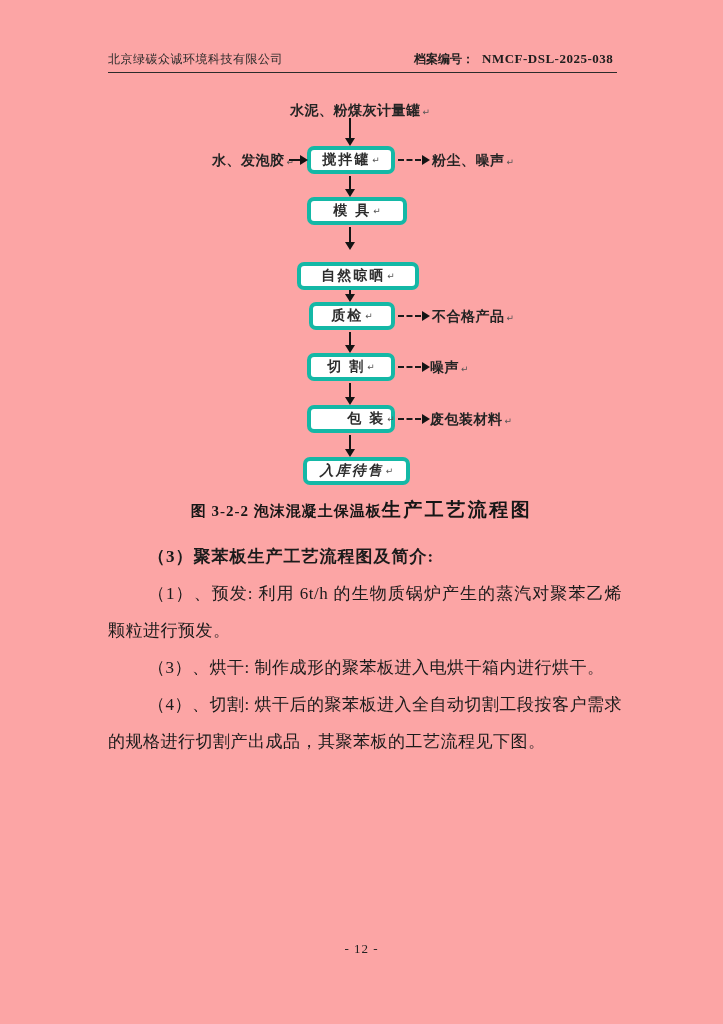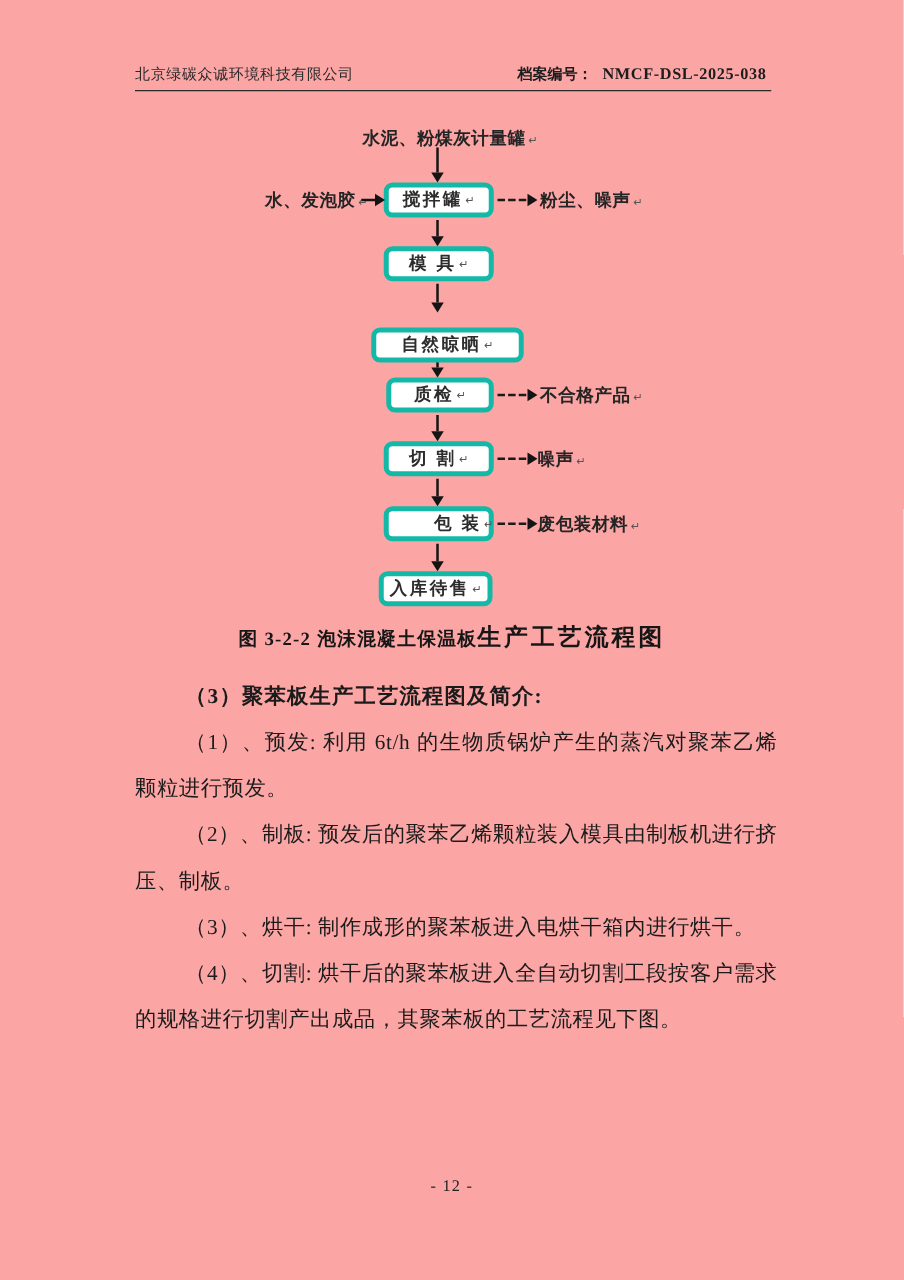--- a/index.html
+++ b/index.html
@@ -102,41 +102,41 @@
     <div class="varrow" style="left:349px; top:227px; height:15px;"></div>
     <div class="varrow" style="left:349px; top:280px; height:14px;"></div>
     <div class="varrow" style="left:349px; top:332px; height:13px;"></div>
     <div class="varrow" style="left:349px; top:383px; height:14px;"></div>
     <div class="varrow" style="left:349px; top:435px; height:14px;"></div>
 
     <div class="fc-box" style="left:307px; top:146px; width:88px;">
       <span>搅拌罐</span>
         <span class="ret">↵</span>
     </div>
-    <div class="fc-box" style="left:307px; top:197px; width:88px;">
+    <div class="fc-box" style="left:307px; top:197px; width:100px;">
       <span>模 具</span>
         <span class="ret">↵</span>
     </div>
     <div class="fc-box" style="left:297px; top:262px; width:122px;">
       <span>自然晾晒</span>
         <span class="ret">↵</span>
     </div>
     <div class="fc-box" style="left:309px; top:302px; width:86px;">
       <span>质检</span>
         <span class="ret">↵</span>
     </div>
     <div class="fc-box" style="left:307px; top:353px; width:88px;">
       <span>切 割</span>
         <span class="ret">↵</span>
     </div>
     <div class="fc-box" style="left:307px; top:405px; width:88px;padding-left:40px;">
       <span>包 装</span>
         <span class="ret">↵</span>
     </div>
-    <div class="fc-box" style="left:303px; top:457px; width:91px;">
+    <div class="fc-box" style="left:303px; top:457px; width:107px;font-style:italic;">
       <span>入库待售</span>
         <span class="ret">↵</span>
     </div>
 
     <div class="fc-label" style="left:212px; top:150px;">
       <span>水、发泡胶</span><span class="ret">↵</span>
     </div>
     <div class="harrow-solid" style="left:289px; top:159px; width:11px;"></div>
 
     <div class="harrow-dash" style="left:398px; top:159px; width:23px;"></div>
@@ -160,20 +160,19 @@
     </div>
   </div>
 
   <div class="caption">
     <span class="c1">图 3-2-2 泡沫混凝土保温板</span><span class="c2">生产工艺流程图</span>
   </div>
 
   <div class="text-block">
     <div class="heading">（3）聚苯板生产工艺流程图及简介:</div>
     <div class="para">（1）、预发: 利用 6t/h 的生物质锅炉产生的蒸汽对聚苯乙烯颗粒进行预发。</div>
-    <div class="para">（2）、制板: 预发后的聚苯乙烯颗粒装入模具由制板机进行挤压、制板。</div>
     <div class="para">（3）、烘干: 制作成形的聚苯板进入电烘干箱内进行烘干。</div>
     <div class="para">（4）、切割: 烘干后的聚苯板进入全自动切割工段按客户需求的规格进行切割产出成品，其聚苯板的工艺流程见下图。</div>
   </div>
 
   <div class="footer">- 12 -</div>
 
 </div>
 
 </body></html>

